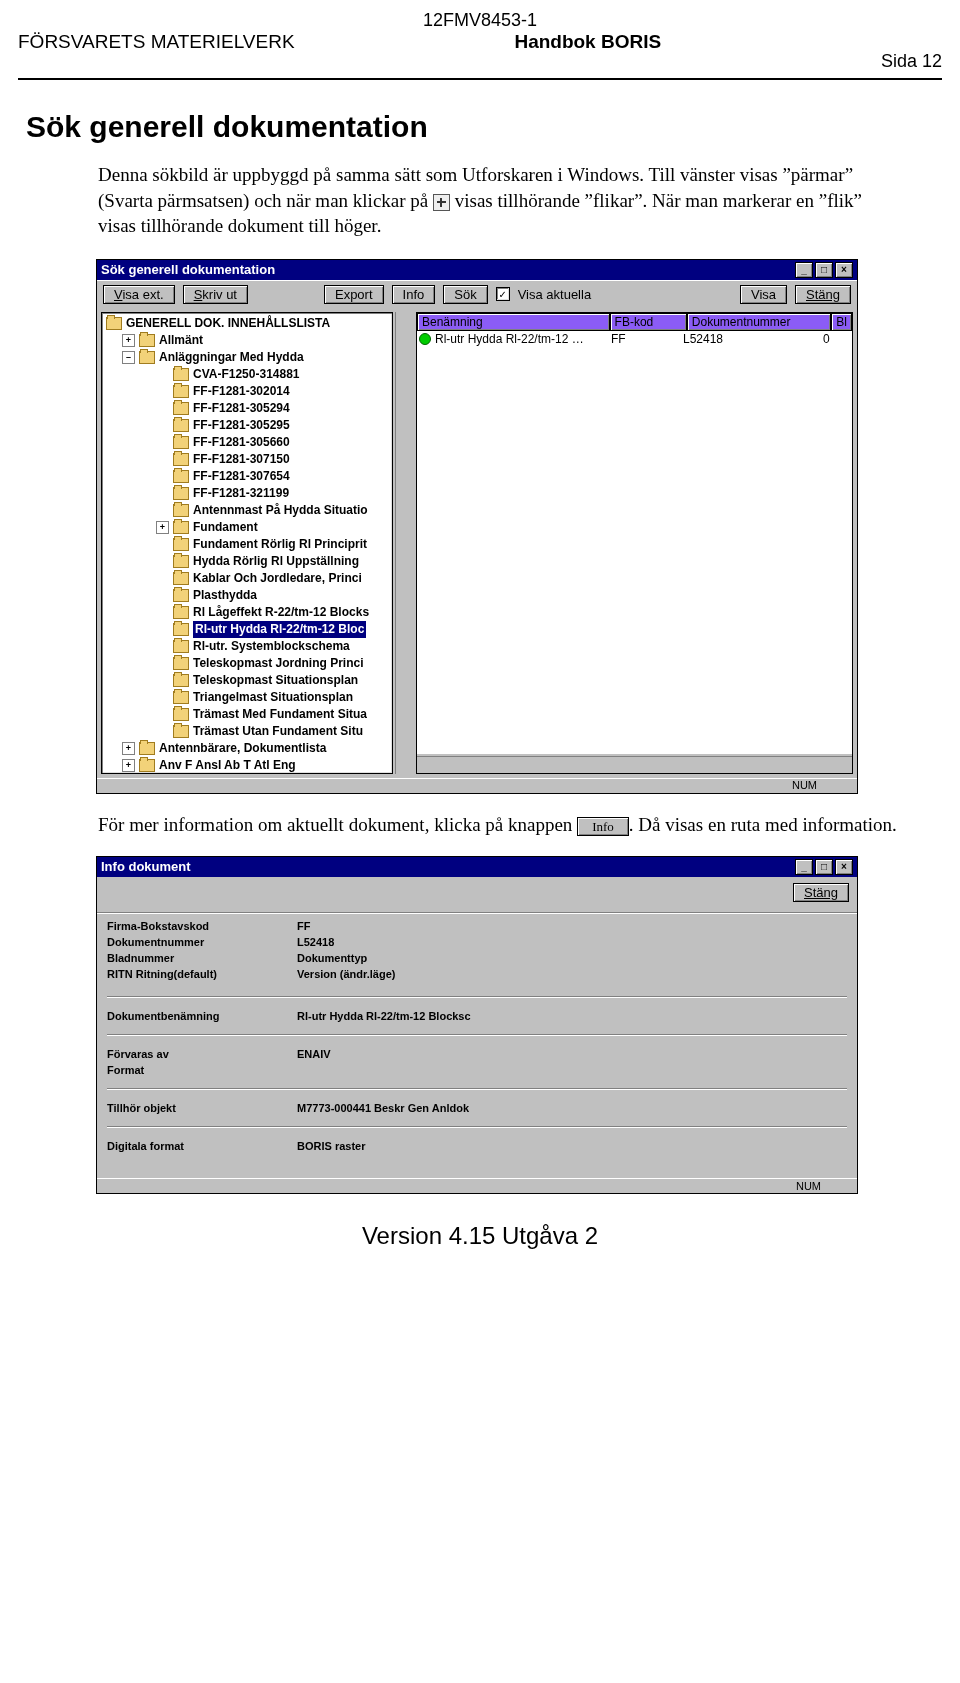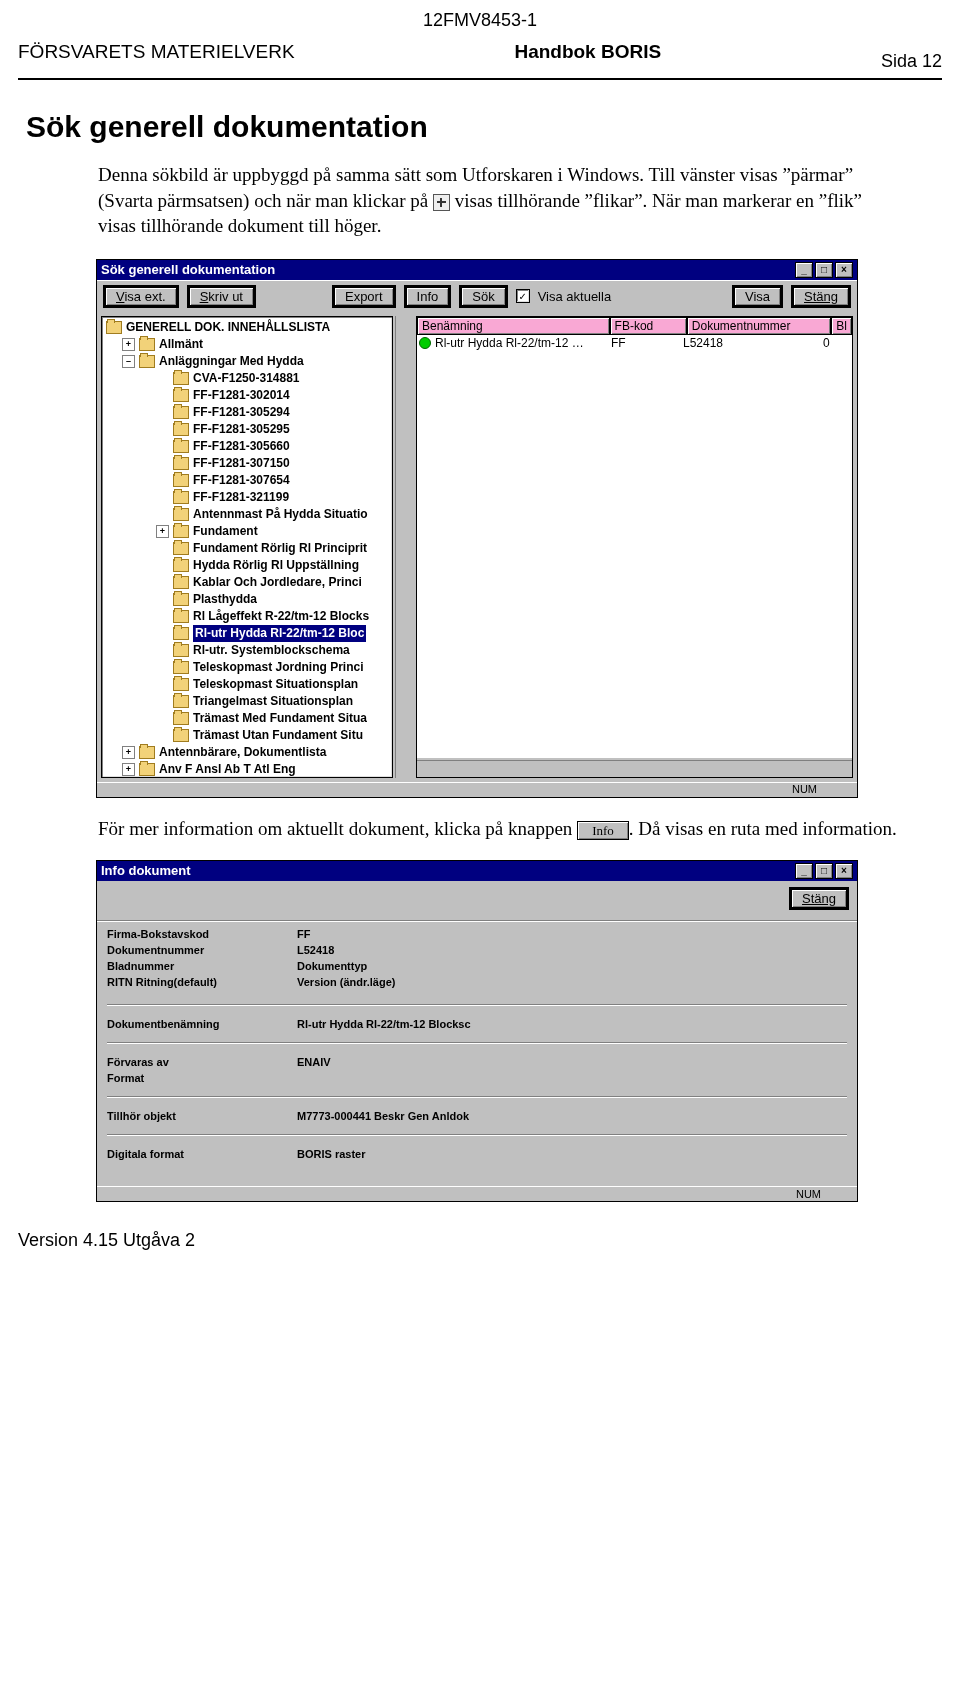--- a/index.html
+++ b/index.html
@@ -1,47 +1,47 @@
 <!DOCTYPE html>
 <html><head>
 <meta charset="utf-8">
 <style>
   html,body{margin:0;padding:0;background:#fff;color:#000;font-family:Arial,Helvetica,sans-serif;font-size:17px;}
   .page{width:960px;margin:0 auto;padding:10px 18px 20px 18px;box-sizing:border-box;}
   .hdr-top{text-align:center;font-size:18px;}
-  .hdr-row{display:flex;align-items:center;}
+  .hdr-row{display:flex;align-items:flex-start;}
   .hdr-left{font-size:19px;}
   .hdr-center{flex:1;text-align:center;}
   .hdr-center .bold{font-weight:bold;font-size:19px;}
   .hdr-right{font-size:18px;padding-top:20px;}
   hr.thick{border:none;border-top:2px solid #000;margin:6px 0 30px 0;}
   h1{font-size:30px;font-weight:bold;margin:30px 0 18px 8px;}
   .body-text{margin-left:80px;margin-right:40px;font-size:19px;line-height:1.35;font-family:Liberation Serif, serif;}
   .inline-icon{display:inline-block;width:15px;height:15px;border:1px solid #555;background:#eee;position:relative;vertical-align:middle;}
   .inline-icon::before,.inline-icon::after{content:'';position:absolute;background:#333;}
   .inline-icon::before{left:3px;right:3px;top:6px;height:2px;}
   .inline-icon::after{top:3px;bottom:3px;left:6px;width:2px;}
   .win{margin:20px 0 18px 78px;}
 
   
   .win-outer{background:#c0c0c0;border:1px solid #000;box-shadow:inset 1px 1px 0 #fff, inset -1px -1px 0 #808080;}
   .titlebar{background:#000080;color:#fff;font-weight:bold;font-size:13px;padding:2px 4px;display:flex;align-items:center;}
   .titlebar .spacer{flex:1;}
   .tb-ico{width:16px;height:14px;background:#c0c0c0;border:1px solid #000;margin-left:2px;display:flex;align-items:center;justify-content:center;font-size:10px;font-weight:bold;color:#000;box-shadow:inset 1px 1px 0 #fff,inset -1px -1px 0 #808080;}
   .toolbar{background:#c0c0c0;padding:4px 6px;display:flex;align-items:center;gap:8px;font-size:13px;border-top:1px solid #fff;}
-  .tbtn{background:#c0c0c0;border:3px solid #000000;box-shadow:inset 1px 1px 0 #fff,inset -1px -1px 0 #808080;padding:1px 10px;font-size:13px;cursor:default;}
+  .tbtn{background:#c0c0c0;border:1px solid #000000;box-shadow:inset 1px 1px 0 #fff,inset -1px -1px 0 #808080;padding:1px 10px;font-size:13px;cursor:default;}
   .tunder{text-decoration:underline;}
   .chk{width:12px;height:12px;border:1px solid #000;background:#fff;display:inline-flex;align-items:center;justify-content:center;font-size:10px;box-shadow:inset -1px -1px 0 #dfdfdf,inset 1px 1px 0 #808080;}
   .client{display:flex;background:#c0c0c0;padding:4px;gap:0;}
   .pane{background:#fff;border:1px solid #000;box-shadow:inset 1px 1px 0 #808080,inset -1px -1px 0 #dfdfdf;font-size:12px;overflow:hidden;}
   .tree{width:290px;height:460px;overflow:hidden;}
   .tree-inner{padding:2px 2px 2px 4px;}
   .list{flex:1;height:460px;display:flex;flex-direction:column;}
   .sb-v{width:16px;background:#c0c0c0;border-left:1px solid #808080;margin-left:2px;}
-  .list-head{display:flex;background:#f9a8d4;font-size:12px;}
+  .list-head{display:flex;background:#8b5cf6;font-size:12px;}
   .lh{border:1px solid #000;box-shadow:inset 1px 1px 0 #fff,inset -1px -1px 0 #808080;padding:1px 4px;}
   .list-body{flex:1;background:#fff;font-size:12px;}
   .list-row{display:flex;padding:1px 2px;align-items:center;}
   .dot{width:10px;height:10px;border-radius:50%;background:#0c0;border:1px solid #060;margin-right:4px;}
   .sb-h-wrap{display:flex;background:#c0c0c0;}
   .sb-h{height:16px;background:#c0c0c0;border-top:1px solid #808080;flex:1;margin-top:2px;}
   .status{background:#c0c0c0;font-size:11px;text-align:right;padding:0 40px 2px 0;border-top:1px solid #fff;}
 
   .node{white-space:nowrap;font-family:"MS Sans Serif",Arial,sans-serif;font-size:12px;line-height:17px;display:flex;align-items:center;}
   .plusbox{width:11px;height:11px;border:1px solid #808080;background:#fff;display:inline-flex;align-items:center;justify-content:center;font-size:9px;margin-right:4px;flex-shrink:0;}
@@ -56,21 +56,21 @@
   
   .info-win{margin:18px 0 0 78px;}
   .info-client{background:#c0c0c0;padding:6px 10px 4px 10px;font-size:13px;}
   .info-toolbar-right{display:flex;justify-content:flex-end;padding:6px 8px 10px 0;background:#c0c0c0;}
   .dl{display:grid;grid-template-columns:190px 1fr;row-gap:4px;font-weight:bold;font-size:11px;}
   .dl .lbl{font-weight:bold;}
   .dl .val{font-weight:bold;}
   .dl-sep{grid-column:1/3;border-top:1px solid #808080;border-bottom:1px solid #fff;margin:8px 0;}
   .status2{background:#c0c0c0;font-size:11px;text-align:right;padding:1px 36px 1px 0;border-top:1px solid #fff;}
 
-  .footer{font-size:18px;margin-top:28px;}
+  .footer{text-align:center;font-size:24px;margin-top:28px;}
 </style>
 </head>
 <body>
 <div class="page">
 
 <div class="hdr-top">12FMV8453-1</div>
 <div class="hdr-row">
   <div class="hdr-left">FÖRSVARETS MATERIELVERK</div>
   <div class="hdr-center">
     <div class="bold">Handbok BORIS</div>

